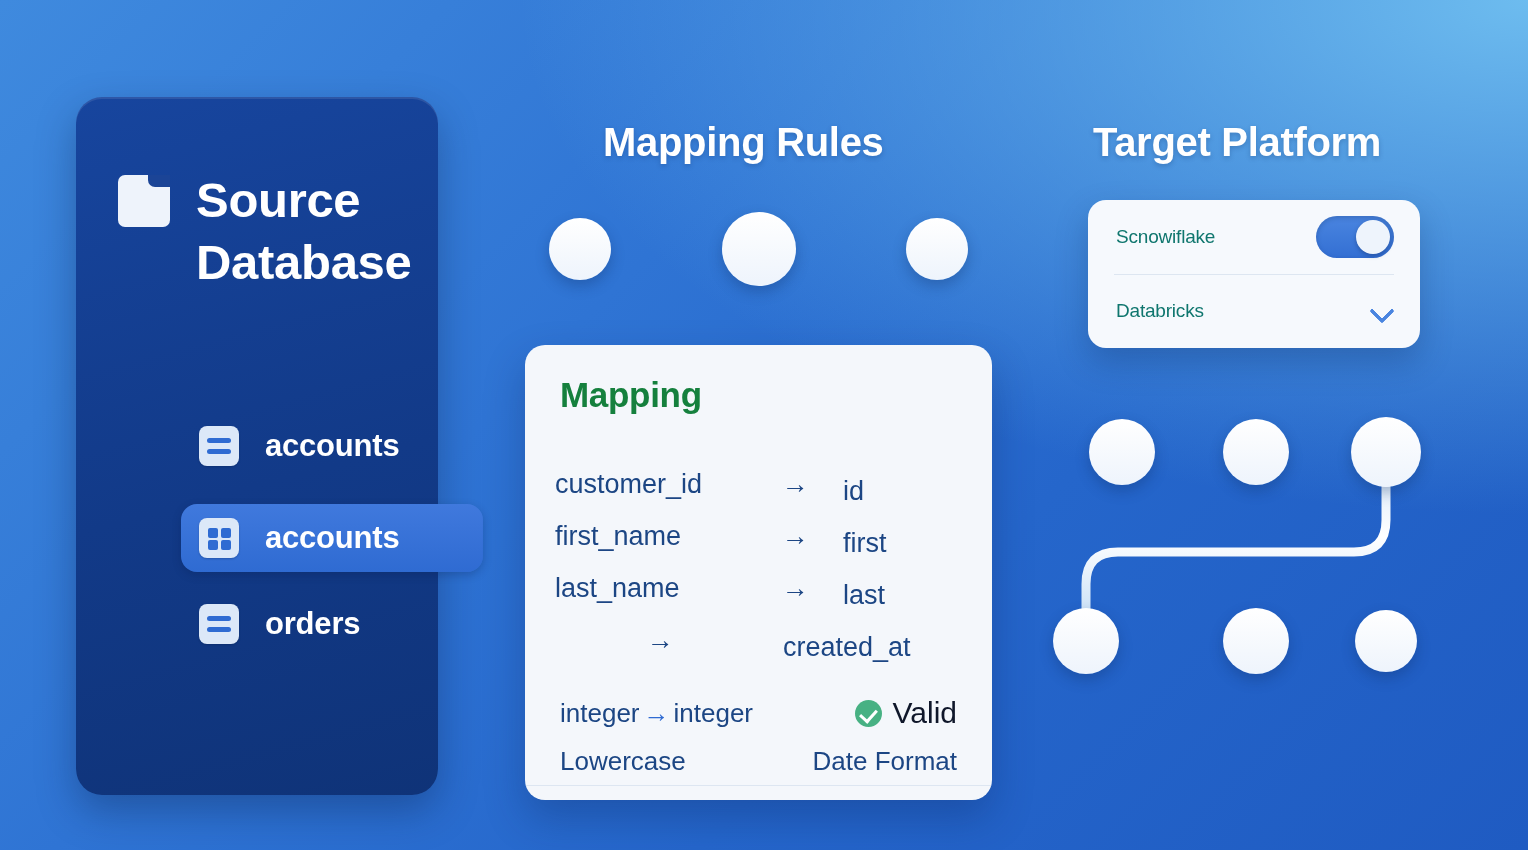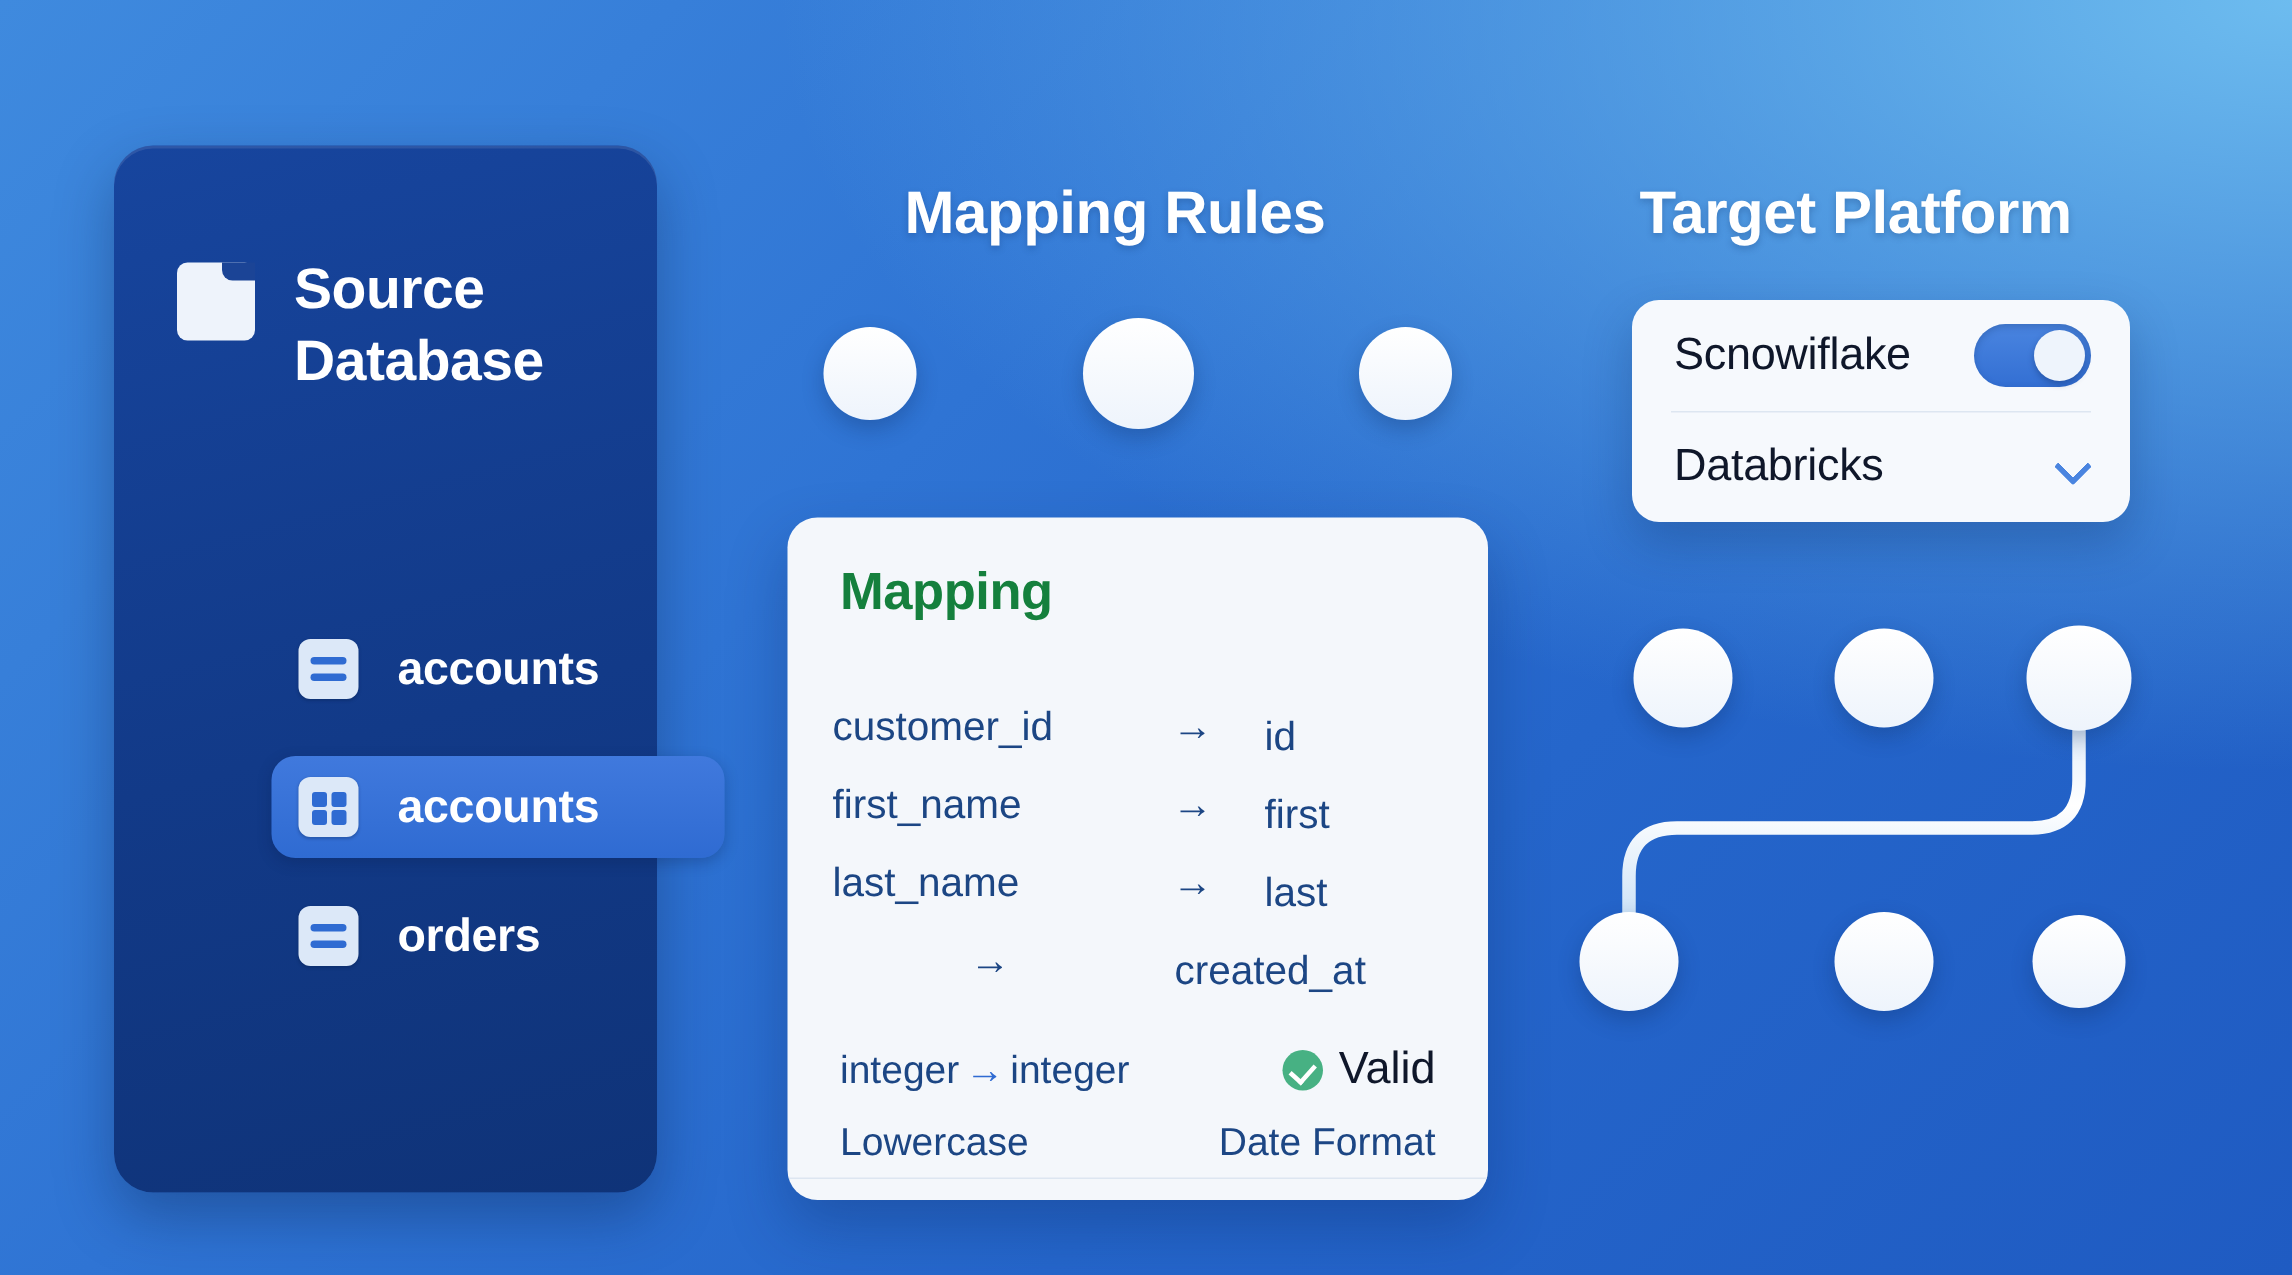--- a/index.html
+++ b/index.html
@@ -66,21 +66,21 @@
     border-radius: 7px;
   }
   .folder-icon .notch {
     position: absolute;
     right: 0; top: 0;
     width: 22px; height: 12px;
     background: #1b4496;
     border-bottom-left-radius: 7px;
   }
   #sidebar-title {
-    font-size: 38px;
+    font-size: 49px;
     font-weight: bold;
     line-height: 1.27;
     color: #ffffff;
     letter-spacing: -0.3px;
     max-width: 230px;
   }
 
   .sidebar-item {
     position: absolute;
     left: 105px;
@@ -250,22 +250,22 @@
     height: 74px;
     display: flex;
     align-items: center;
     justify-content: space-between;
     box-sizing: border-box;
     padding: 0 26px 0 28px;
   }
   #platform-row-0 { top: 0; }
   #platform-row-1 { top: 74px; }
   .platform-row .name {
-    font-size: 30px;
-    color: #0f172a;
+    font-size: 19px;
+    color: #0f766e;
     letter-spacing: -0.2px;
   }
   #platform-divider {
     position: absolute;
     left: 26px;
     top: 74px;
     width: 280px;
     height: 1px;
     background: #dde6f1;
   }

